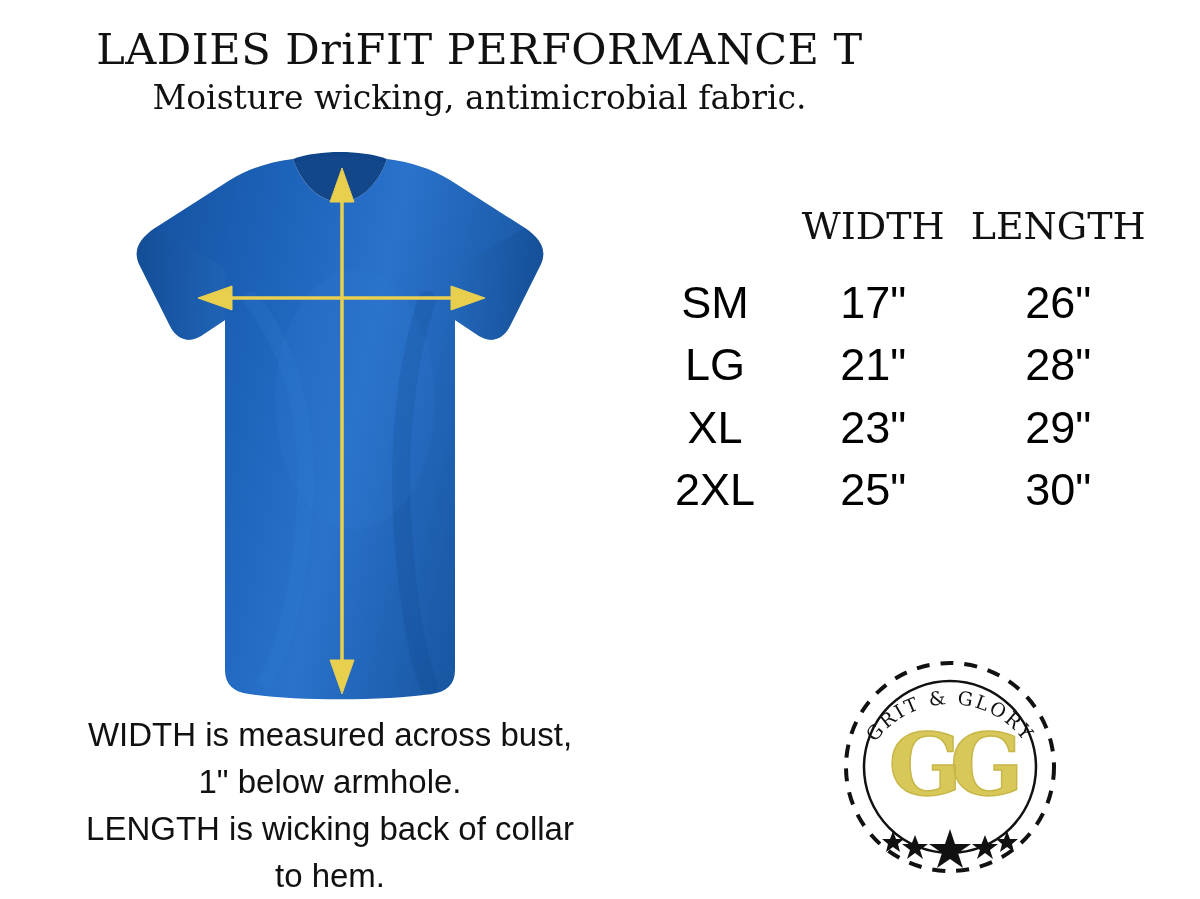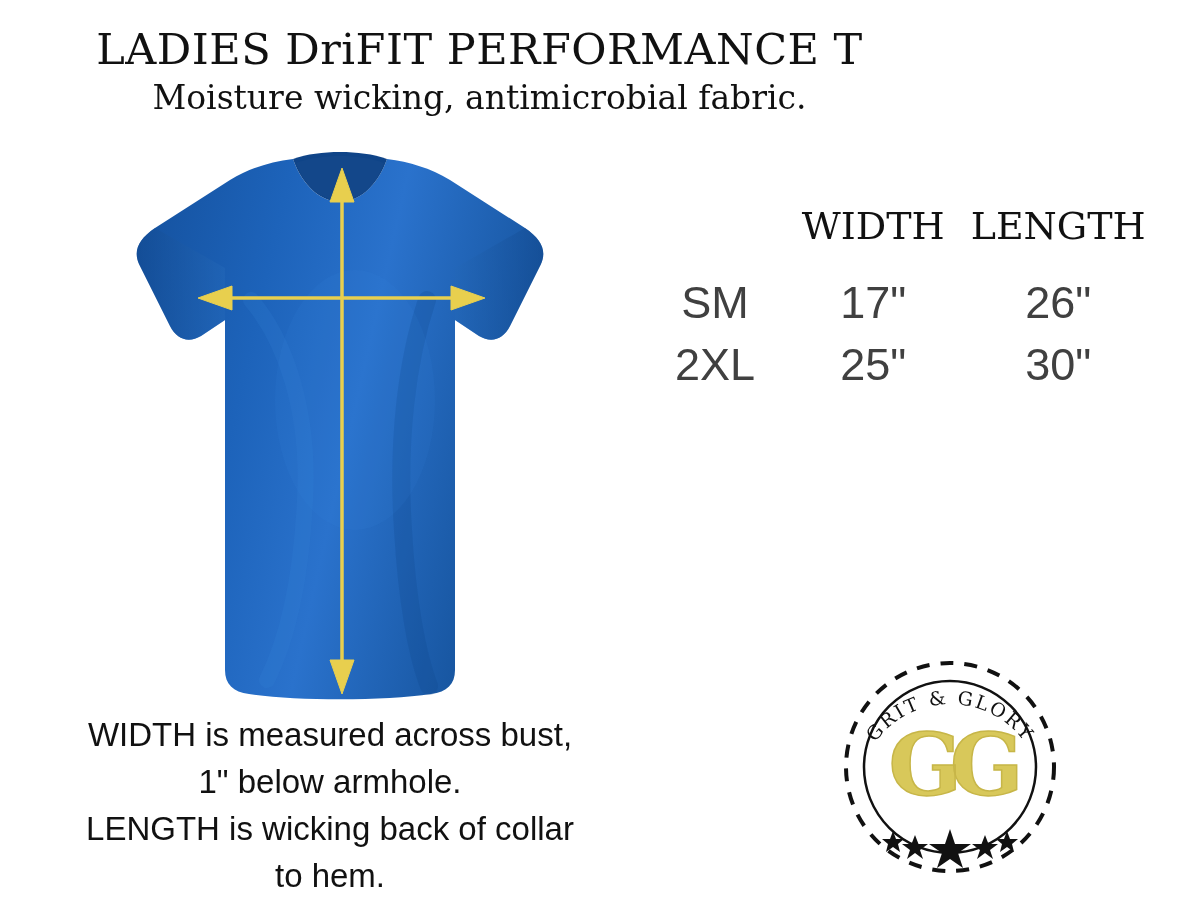--- a/index.html
+++ b/index.html
@@ -68,21 +68,21 @@
     font-weight: 400;
     font-size: 38px;
     padding: 0 0 24px 0;
     color: #111111;
     text-align: center;
   }
   #size-table th.corner { width: 150px; }
   #size-table td {
     font-family: "Liberation Sans", sans-serif;
     font-size: 45px;
-    color: #404040;
+    color: #000000;
     text-align: center;
     padding: 6px 0;
     line-height: 1.12;
   }
   #size-table td.size-label {
     text-align: center;
     letter-spacing: 0px;
   }
 
   
@@ -194,20 +194,30 @@
         <th>LENGTH</th>
       </tr>
     </thead>
     <tbody>
       <tr>
         <td class="size-label">SM</td>
         <td>17"</td>
         <td>26"</td>
       </tr>
       <tr>
+        <td class="size-label">LG</td>
+        <td>21"</td>
+        <td>28"</td>
+      </tr>
+      <tr>
+        <td class="size-label">XL</td>
+        <td>23"</td>
+        <td>29"</td>
+      </tr>
+      <tr>
         <td class="size-label">2XL</td>
         <td>25"</td>
         <td>30"</td>
       </tr>
     </tbody>
   </table>
 </div>
 
 <div id="note">
   <div>WIDTH is measured across bust,</div>

